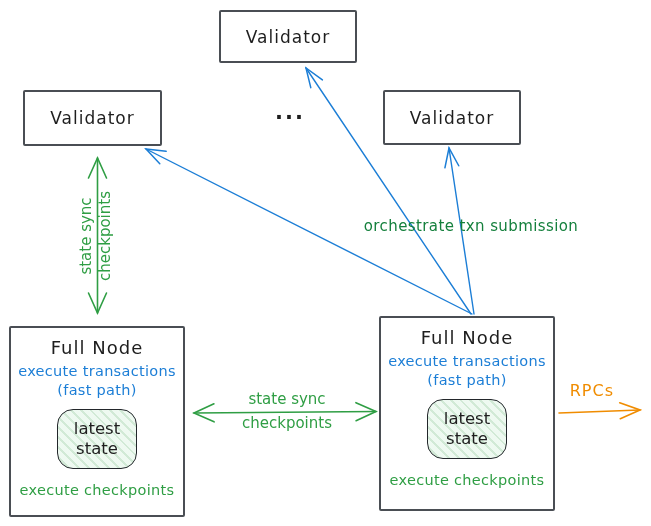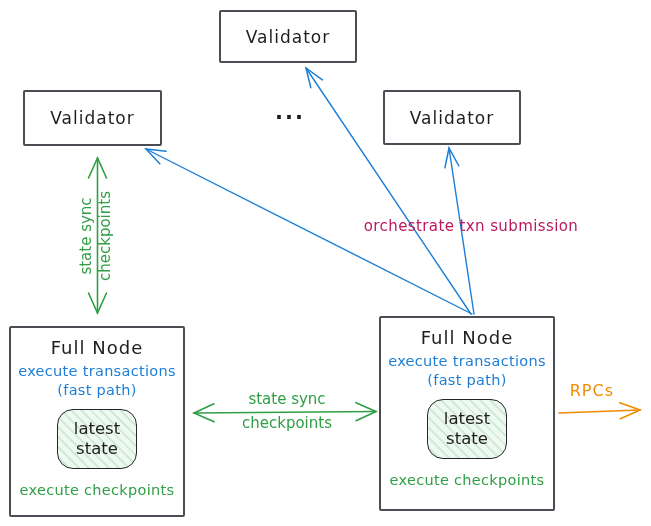--- a/index.html
+++ b/index.html
@@ -98,21 +98,21 @@
     letter-spacing: 0.3px;
     margin-top: 13px;
   }
   .diagram-label {
     position: absolute;
     z-index: 3;
     text-align: center;
     white-space: nowrap;
   }
   .green-label { color: #2f9e44; font-size: 15px; line-height: 19px; }
-  .blue-label  { color: #be185d; font-size: 15px; letter-spacing: 0.4px; }
+  .blue-label  { color: #15803d; font-size: 15px; letter-spacing: 0.4px; }
   .orange-label{ color: #f08c00; font-size: 16px; letter-spacing: 1px; text-align: right; }
 
   .state-sync-vertical {
     left: 37px; top: 216px;
     width: 120px; height: 40px;
     transform: rotate(-90deg);
   }
   .state-sync-h-top    { left: 217px; top: 390px; width: 140px; }
   .state-sync-h-bottom { left: 217px; top: 414px; width: 140px; }
   .orchestrate-label   { left: 360px; top: 217px; width: 222px; }

